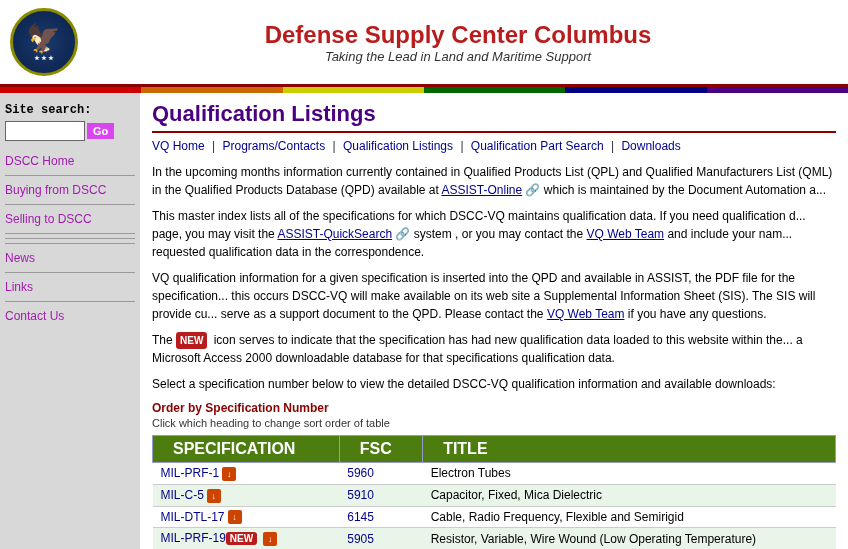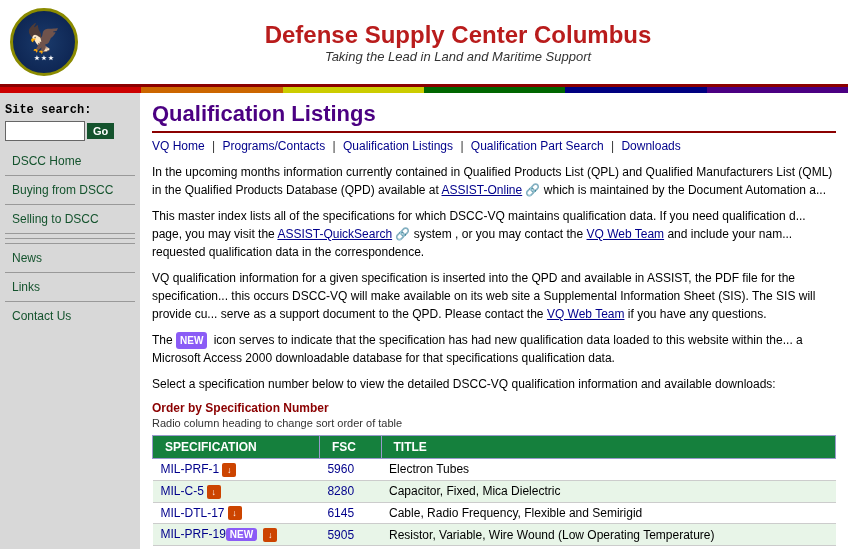--- a/index.html
+++ b/index.html
@@ -16,50 +16,50 @@
     .color-bar div { flex: 1; }
 
     
     .layout { display: flex; }
 
     
     .sidebar { width: 140px; min-width: 140px; background: #d8d8d8; padding: 10px 5px; }
     .sidebar .site-search-label { font-size: 12px; font-weight: bold; margin-bottom: 4px; font-family: Liberation Mono, monospace; }
     .sidebar .search-row { display: flex; align-items: center; margin-bottom: 10px; }
     .sidebar input[type="text"] { width: 80px; height: 20px; border: 1px solid #666; font-size: 11px; }
-    .sidebar .go-btn { background: #14532d; color: #fff; border: none; padding: 2px 6px; font-size: 11px; cursor: pointer; margin-left: 2px; font-weight: bold; }
+    .sidebar .go-btn { background: #d946ef; color: #fff; border: none; padding: 2px 6px; font-size: 11px; cursor: pointer; margin-left: 2px; font-weight: bold; }
     .sidebar-nav { margin-top: 5px; }
-    .sidebar-nav a { display: block; color: #14532d; font-size: 12px; text-decoration: none; padding: 3px 0; margin-left: 7px; }
+    .sidebar-nav a { display: block; color: #a21caf; font-size: 12px; text-decoration: none; padding: 3px 0; }
     .sidebar-nav .sep { border-top: 1px solid #999; margin: 4px 0; }
 
     
     .main { flex: 1; padding: 8px 12px; overflow: hidden; }
 
     
     .page-title { font-size: 22px; font-weight: bold; color: #4b0082; border-bottom: 2px solid #8b0000; padding-bottom: 4px; margin-bottom: 6px; }
 
     
     .nav-links { font-size: 12px; margin-bottom: 10px; color: #333; }
     .nav-links a { color: #00008b; text-decoration: none; }
     .nav-links span { color: #333; margin: 0 4px; }
 
     
     .content-text { font-size: 12px; line-height: 1.5; margin-bottom: 8px; color: #000; }
     .content-text a { color: #00008b; }
 
     
-    .new-badge { background: #8b5cf6; color: #fff; font-size: 10px; font-weight: bold; border-radius: 3px; padding: 1px 4px; display: inline-block; margin-right: 3px; }
+    .new-badge { background: #b91c1c; color: #fff; font-size: 10px; font-weight: bold; border-radius: 3px; padding: 1px 4px; display: inline-block; margin-right: 3px; }
 
     
     .order-heading { color: #8b0000; font-weight: bold; font-size: 12px; margin-top: 8px; margin-bottom: 2px; }
     .order-sub { font-size: 11px; color: #333; margin-bottom: 6px; }
 
     
     .spec-table { width: 100%; border-collapse: collapse; font-size: 12px; }
-    .spec-table th { background: #15803d; color: #fff; padding: 4px 12px; text-align: left; font-size: 12px; border: 1px solid #9999cc; }
+    .spec-table th { background: #4d7c0f; color: #fff; padding: 4px 20px; text-align: left; font-size: 16px; border: 1px solid #9999cc; }
     .spec-table td { padding: 3px 8px; border-bottom: 1px solid #ccc; }
     .spec-table tr:nth-child(even) { background: #e8f5e8; }
     .spec-table tr:nth-child(odd) { background: #fff; }
     .spec-table a { color: #00008b; text-decoration: none; }
     .spec-table .highlighted { background: #90EE90; }
 
     
     .dl-icon { display: inline-block; width: 14px; height: 14px; background: #cc4400; color: #fff; font-size: 9px; text-align: center; line-height: 14px; margin-left: 3px; border-radius: 2px; vertical-align: middle; }
 
     
@@ -159,39 +159,39 @@
     <div class="content-text">
       The <span class="new-badge">NEW</span> icon serves to indicate that the specification has had new qualification data loaded to this website within the... 
       a Microsoft Access 2000 downloadable database for that specifications qualification data.
     </div>
 
     <div class="content-text">
       Select a specification number below to view the detailed DSCC-VQ qualification information and available downloads:
     </div>
 
     <div class="order-heading">Order by Specification Number</div>
-    <div class="order-sub">Radio column heading to change sort order of table</div>
+    <div class="order-sub">Click which heading to change sort order of table</div>
 
     <table class="spec-table">
       <thead>
         <tr>
           <th>SPECIFICATION</th>
           <th>FSC</th>
           <th>TITLE</th>
         </tr>
       </thead>
       <tbody id="table-body">
       <tr>
             <td><a href="#">MIL-PRF-1</a><span class="dl-icon">↓</span></td>
             <td><a href="#">5960</a></td>
             <td>Electron Tubes</td>
           </tr>
           <tr>
             <td><a href="#">MIL-C-5</a><span class="dl-icon">↓</span></td>
-            <td><a href="#">8280</a></td>
+            <td><a href="#">5910</a></td>
             <td>Capacitor, Fixed, Mica Dielectric</td>
           </tr>
           <tr>
             <td><a href="#">MIL-DTL-17</a><span class="dl-icon">↓</span></td>
             <td><a href="#">6145</a></td>
             <td>Cable, Radio Frequency, Flexible and Semirigid</td>
           </tr>
           <tr class="highlighted">
             <td><a href="#">MIL-PRF-19</a><span class="new-badge">NEW</span><span class="dl-icon">↓</span></td>
             <td><a href="#">5905</a></td>

